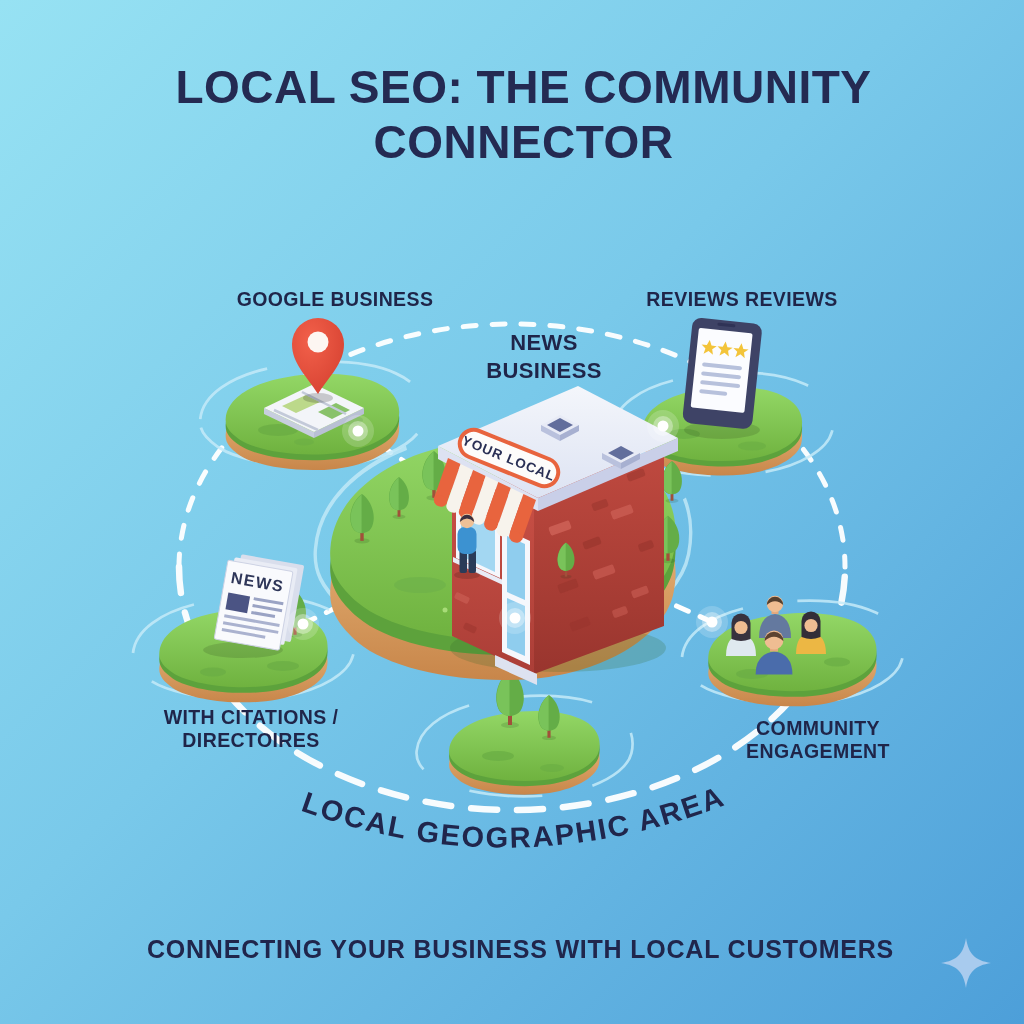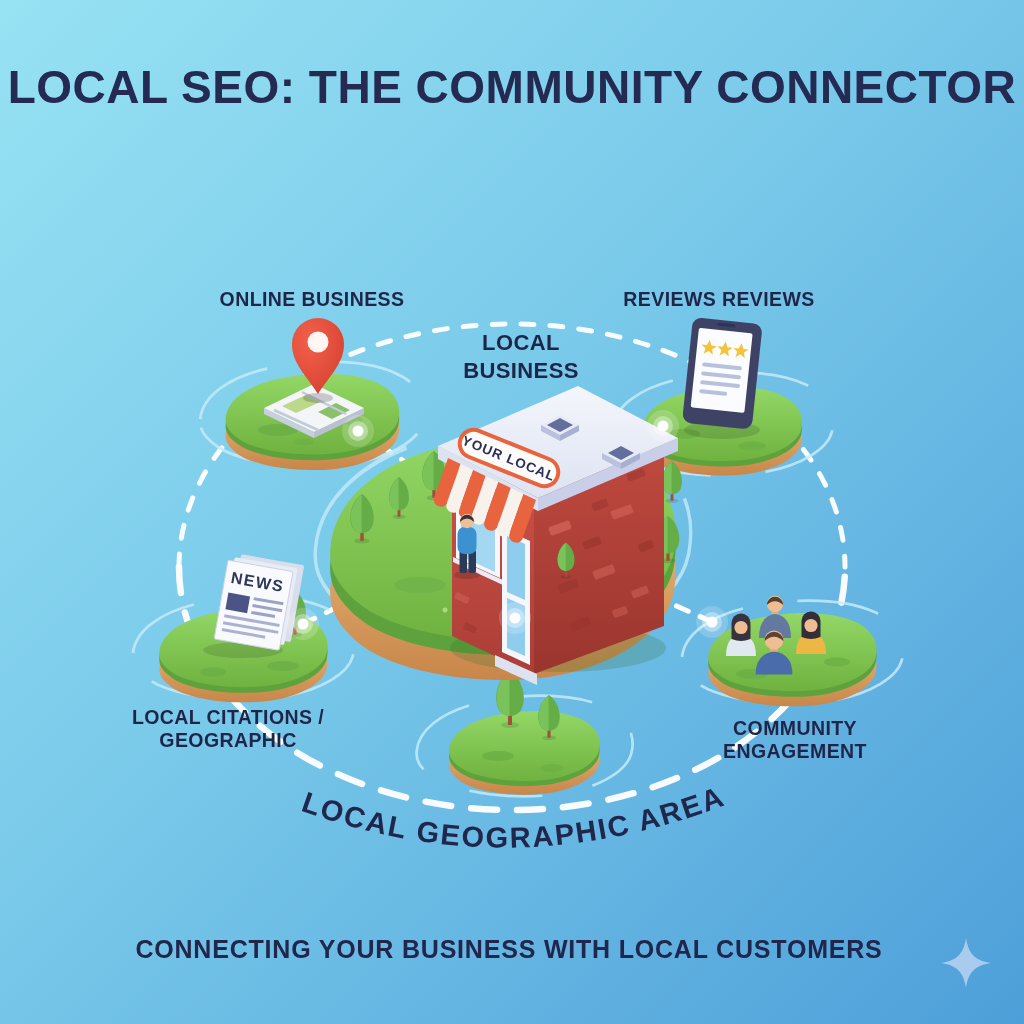--- a/index.html
+++ b/index.html
@@ -3,21 +3,21 @@
 <meta charset="utf-8">
 <style>
   html,body{margin:0;padding:0;background:#dfeef7;}
   .canvas{
     position:relative;width:1024px;height:1024px;overflow:hidden;
     background:linear-gradient(135deg,#97e2f3 0%,#79c9ea 45%,#4d9fd9 100%);
     font-family:"Liberation Sans",sans-serif;
   }
   svg.illustration{position:absolute;left:0;top:0;}
   .lbl{position:absolute;font-weight:bold;color:#1f2549;text-align:center;
-       line-height:1.2;letter-spacing:0.4px;font-size:19.5px;}
+       line-height:1.2;letter-spacing:0.4px;font-size:19.5px;margin-left:23px;}
   .title{left:0;right:0;top:60px;font-size:46px;letter-spacing:0.5px;color:#242a52;}
   .lbl-google{left:192px;top:288px;width:240px;}
   .lbl-reviews{left:599px;top:288px;width:240px;}
   .lbl-center{left:460px;top:329px;width:122px;font-size:22px;line-height:1.25;}
   .lbl-citations{left:108px;top:706px;width:240px;}
   .lbl-community{left:700px;top:717px;width:190px;}
   .tagline{left:0;right:6px;top:934px;font-size:25px;letter-spacing:0.8px;color:#20264c;}
 </style>
 </head>
 <body>
@@ -327,20 +327,20 @@
   </g>
 
   <text font-size="29" font-weight="bold" fill="#20264c" letter-spacing="2" text-anchor="middle">
     <textPath href="#geoArc" startOffset="50%">LOCAL GEOGRAPHIC AREA</textPath>
   </text>
 
   <path transform="translate(966,963)" d="M 0 -25 C 2.5 -9 9 -2.5 25 0 C 9 2.5 2.5 9 0 25 C -2.5 9 -9 2.5 -25 0 C -9 -2.5 -2.5 -9 0 -25 Z" fill="#a8cbee"></path>
 </svg>
 
 <div class="lbl title">LOCAL SEO: THE COMMUNITY CONNECTOR</div>
-<div class="lbl lbl-google">ONLINE BUSINESS</div>
+<div class="lbl lbl-google">GOOGLE BUSINESS</div>
 <div class="lbl lbl-reviews">REVIEWS REVIEWS</div>
-<div class="lbl lbl-center">LOCAL BUSINESS</div>
-<div class="lbl lbl-citations">LOCAL CITATIONS / GEOGRAPHIC</div>
+<div class="lbl lbl-center">NEWS BUSINESS</div>
+<div class="lbl lbl-citations">WITH CITATIONS / DIRECTOIRES</div>
 <div class="lbl lbl-community">COMMUNITY ENGAGEMENT</div>
 <div class="lbl tagline">CONNECTING YOUR BUSINESS WITH LOCAL CUSTOMERS</div>
 
 </div>
 
 </body></html>

